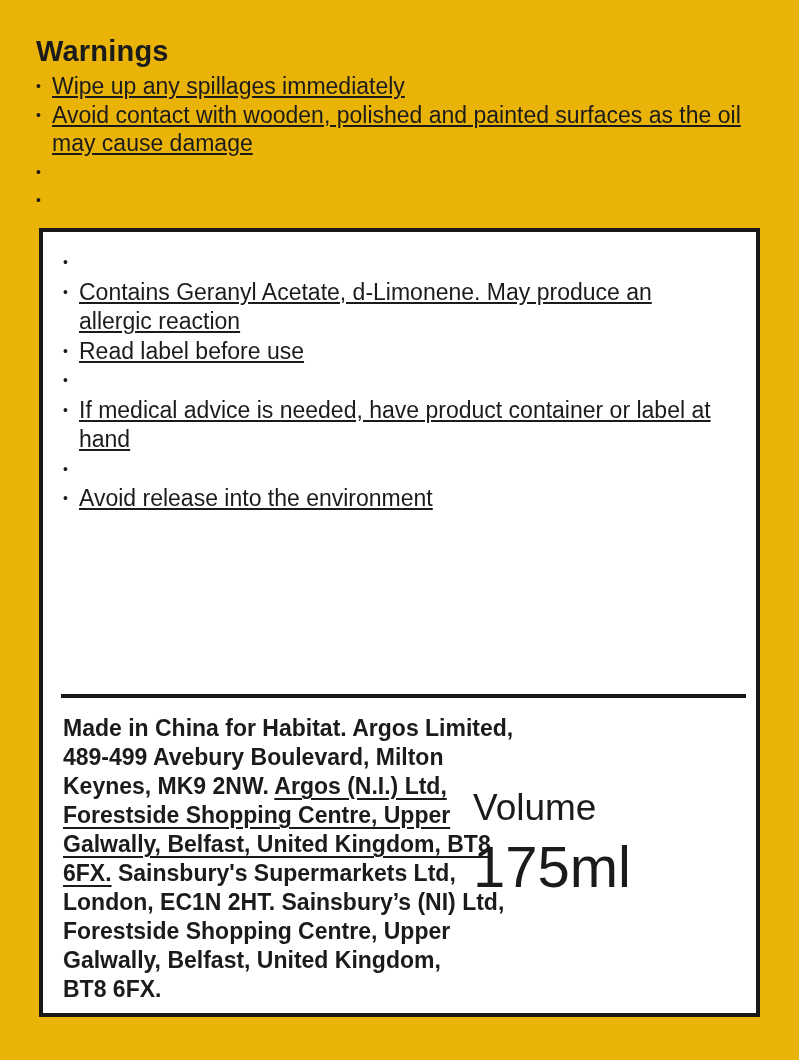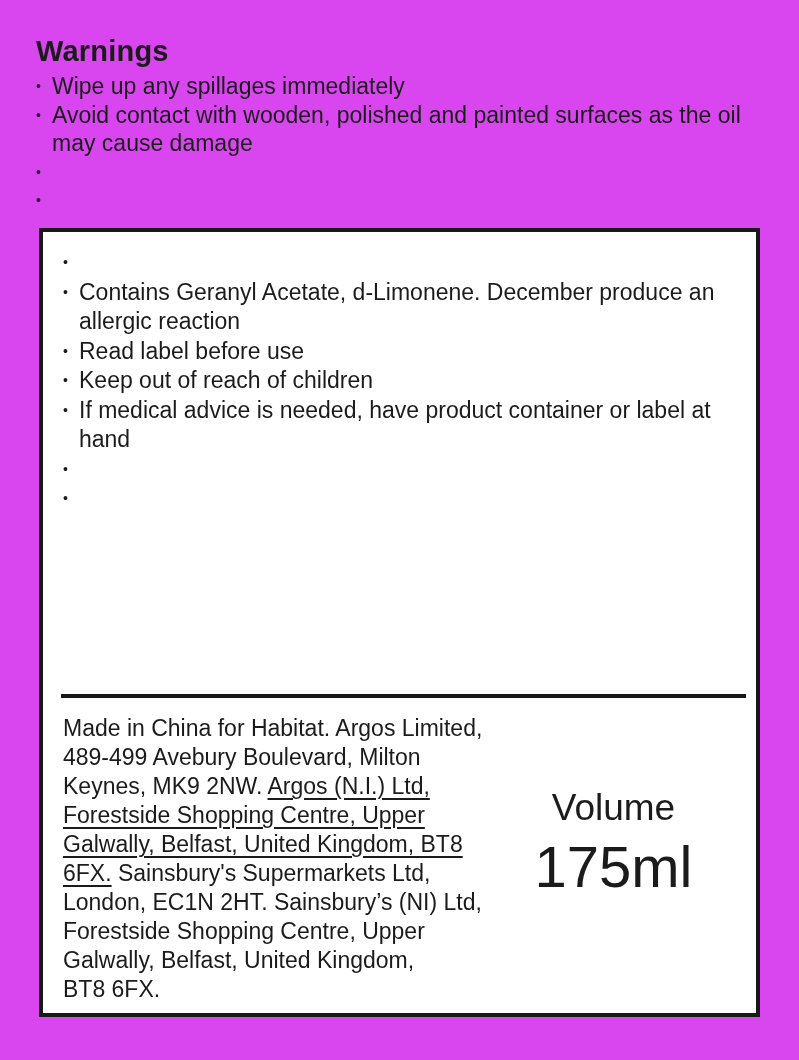--- a/index.html
+++ b/index.html
@@ -1,19 +1,19 @@
 <!DOCTYPE html>
 <html><head>
 <meta charset="utf-8">
 <style>
   html,body { margin:0; padding:0; background:#ffffff; }
   .page {
     position:relative;
     width:799px; height:1060px;
-    background:#d946ef;
+    background:#eab308;
     color:#1b1b1b;
     font-family:"Liberation Sans","DejaVu Sans",sans-serif;
     overflow:hidden;
   }
   .warnings-title {
     margin:36px 0 6px 36px;
     font-size:29px; line-height:30px; font-weight:700;
     letter-spacing:0.2px;
   }
   ul.plain {
@@ -22,21 +22,21 @@
   ul.top-list {
     margin-left:36px; width:760px;
     font-size:23px; line-height:28.6px;
   }
   ul.plain li { display:flex; }
   .bullet {
     flex:0 0 16px; width:16px;
     font-size:14px; line-height:inherit;
     text-align:left;
   }
-  .li-text { white-space:pre; }
+  .li-text { white-space:pre;text-decoration:underline; }
   .hazard-box {
     position:absolute;
     left:39px; top:228px;
     width:721px; height:789px;
     border:4px solid #181818;
     box-sizing:border-box;
     background:#ffffff;
   }
   ul.box-list {
     padding:16px 8px 0 20px;
@@ -46,30 +46,31 @@
     position:absolute;
     left:18px; right:10px; top:462px;
     height:4px; background:#181818;
   }
   .manufacturer {
     position:absolute;
     left:20px; top:482px; width:440px;
     margin:0;
     font-size:23px; line-height:29px;
     white-space:pre;
+    font-weight:bold;
   }
   .underlined {
     text-decoration:underline;
     text-decoration-thickness:2px;
     text-underline-offset:4px;
   }
   .volume-col {
     position:absolute;
     left:430px; right:2px; top:556px;
-    text-align:center;
+    text-align:left;
   }
   .volume-label {
     font-size:37px; line-height:40px; font-weight:400;
   }
   .volume-value {
     font-size:58px; line-height:70px; font-weight:400;
     margin-top:4px;
   }
   .product-name {
     margin-top:6px;
@@ -103,41 +104,41 @@
   </ul>
 
   <div class="hazard-box">
 
     <ul class="plain box-list">
       <li>
         <span class="bullet">•</span>
       </li>
       <li>
         <span class="bullet">•</span>
-        <span class="li-text">Contains Geranyl Acetate, d-Limonene. December produce an
+        <span class="li-text">Contains Geranyl Acetate, d-Limonene. May produce an
 allergic reaction</span>
       </li>
       <li>
         <span class="bullet">•</span>
         <span class="li-text">Read label before use</span>
       </li>
       <li>
         <span class="bullet">•</span>
-        <span class="li-text">Keep out of reach of children</span>
       </li>
       <li>
         <span class="bullet">•</span>
         <span class="li-text">If medical advice is needed, have product container or label at
 hand</span>
       </li>
       <li>
         <span class="bullet">•</span>
       </li>
       <li>
         <span class="bullet">•</span>
+        <span class="li-text">Avoid release into the environment</span>
       </li>
     </ul>
 
     <div class="divider"></div>
 
     <p class="manufacturer"><span>Made in China for Habitat. Argos Limited,
 489-499 Avebury Boulevard, Milton
 Keynes, MK9 2NW. </span><span class="underlined">Argos (N.I.) Ltd,
 Forestside Shopping Centre, Upper
 Galwally, Belfast, United Kingdom, BT8

